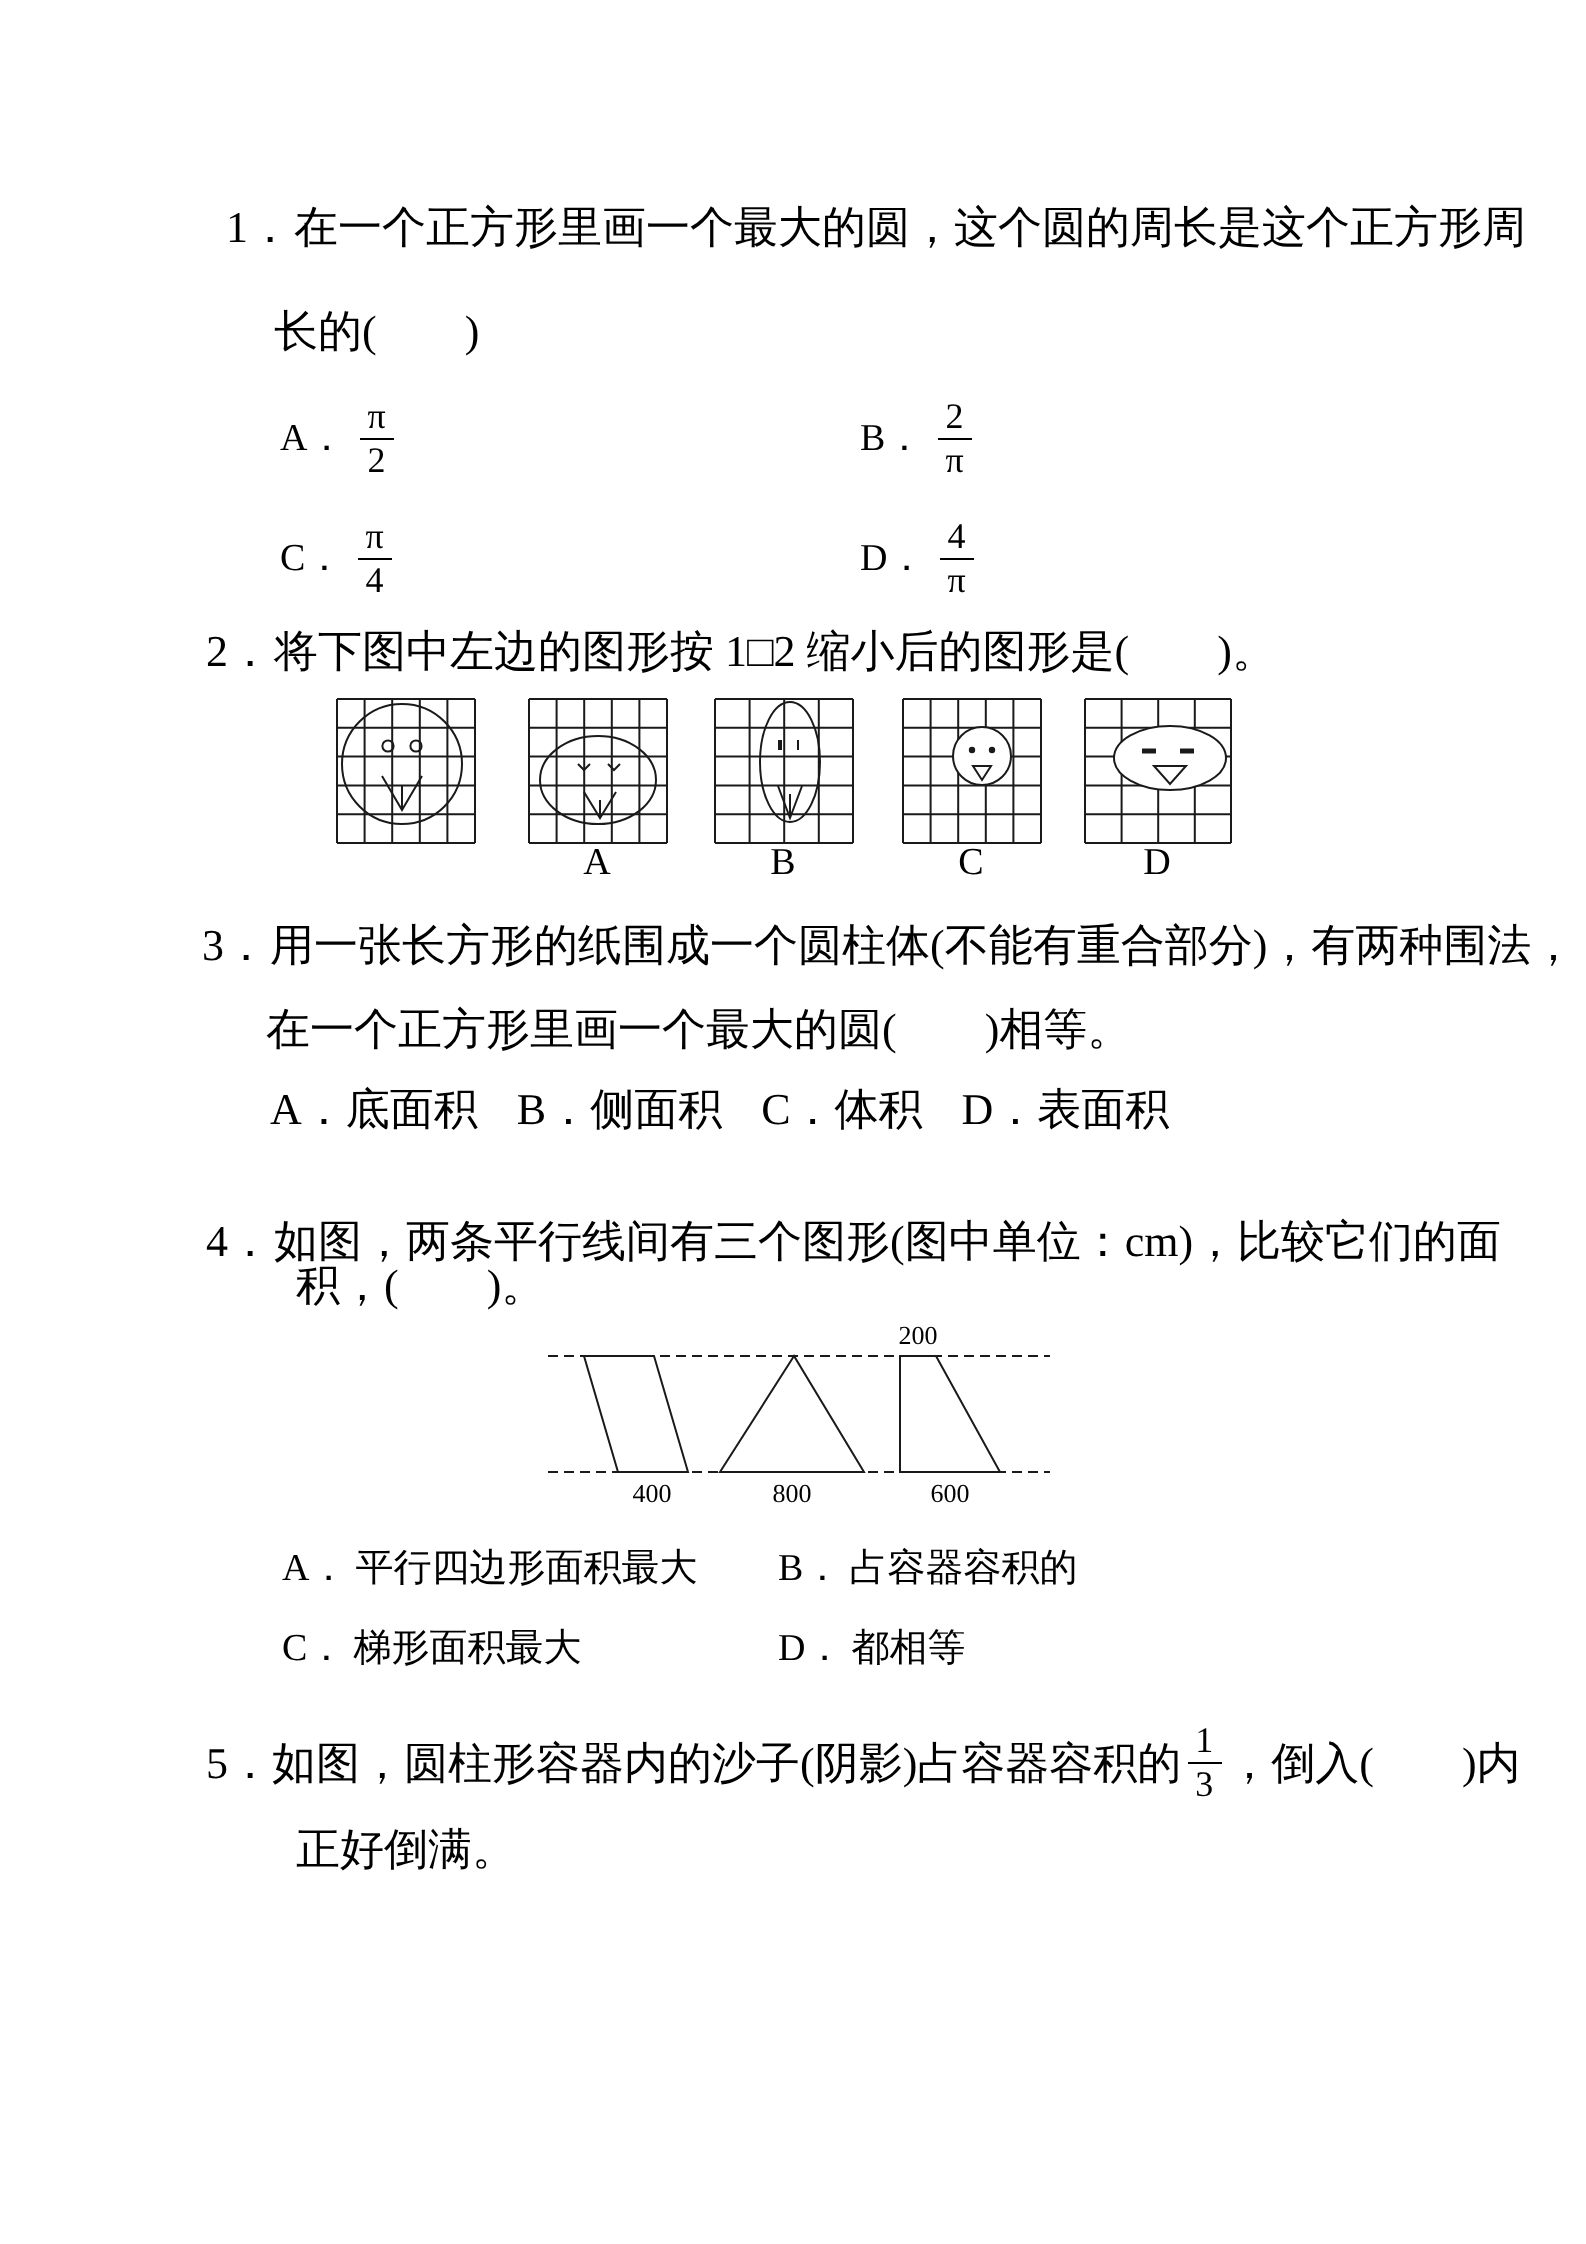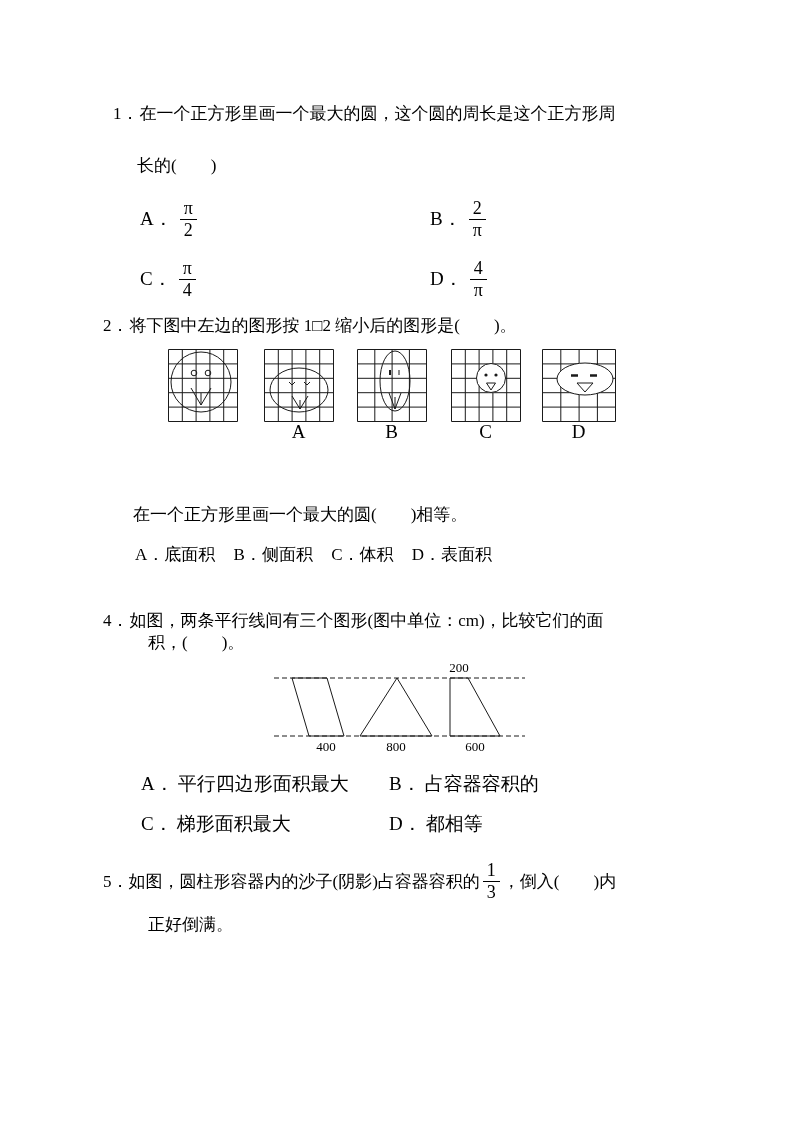--- a/index.html
+++ b/index.html
@@ -1,20 +1,20 @@
 <!DOCTYPE html>
 <html><head>
 <meta charset="utf-8">
 <style>
   html,body{margin:0;padding:0;}
   body{width:793px;height:1122px;background:#ffffff;position:relative;
        font-family:"Liberation Serif","DejaVu Serif",serif;color:#000;}
   #page{position:absolute;left:0;top:0;width:793px;height:1122px;background:#fff;}
   .abs{position:absolute;}
-  .t{font-size:17px;line-height:25px;white-space:nowrap;}
+  .t{font-size:22px;line-height:25px;white-space:nowrap;}
   .num{margin-right:1px;}
   .frac{display:inline-flex;flex-direction:column;align-items:center;
         font-size:18px;line-height:21px;margin:0 3px;vertical-align:middle;}
   .frac .fn{border-bottom:1.4px solid #000;padding:0 4px;}
   .frac .fd{padding:0 4px;}
   .optrow{display:flex;align-items:center;font-size:19px;}
   .optrow .lbl{margin-right:4px;}
   .opts3 span.item{margin-right:14px;}
   .glabel{font-size:19px;width:70px;text-align:center;letter-spacing:1px;}
   svg{display:block;}
@@ -101,20 +101,23 @@
     <path d="M29 26.5h7" stroke="#1a1a1a" stroke-width="2.5" fill="none"></path>
     <path d="M48 26.5h7" stroke="#1a1a1a" stroke-width="2.5" fill="none"></path>
     <path d="M35 34h16l-8 9z" stroke="#1a1a1a" fill="none"></path>
   </svg>
 
   <div class="abs glabel" style="left:264px;top:421px;">A</div>
   <div class="abs glabel" style="left:357px;top:421px;">B</div>
   <div class="abs glabel" style="left:451px;top:421px;">C</div>
   <div class="abs glabel" style="left:544px;top:421px;">D</div>
 
+  <div class="abs t" style="left:101px;top:460px;">
+    <span class="num">3．</span><span>用一张长方形的纸围成一个圆柱体(不能有重合部分)，有两种围法，</span>
+  </div>
   <div class="abs t" style="left:133px;top:502px;">在一个正方形里画一个最大的圆(　　)相等。</div>
   <div class="abs t opts3" style="left:135px;top:542px;">
     <span class="item"><span>A．</span><span>底面积</span></span>
     <span class="item"><span>B．</span><span>侧面积</span></span>
     <span class="item"><span>C．</span><span>体积</span></span>
     <span class="item"><span>D．</span><span>表面积</span></span>
   </div>
 
   <div class="abs t" style="left:103px;top:588px;margin-top:20px;">
     <span class="num">4．</span><span>如图，两条平行线间有三个图形(图中单位：cm)，比较它们的面</span>

